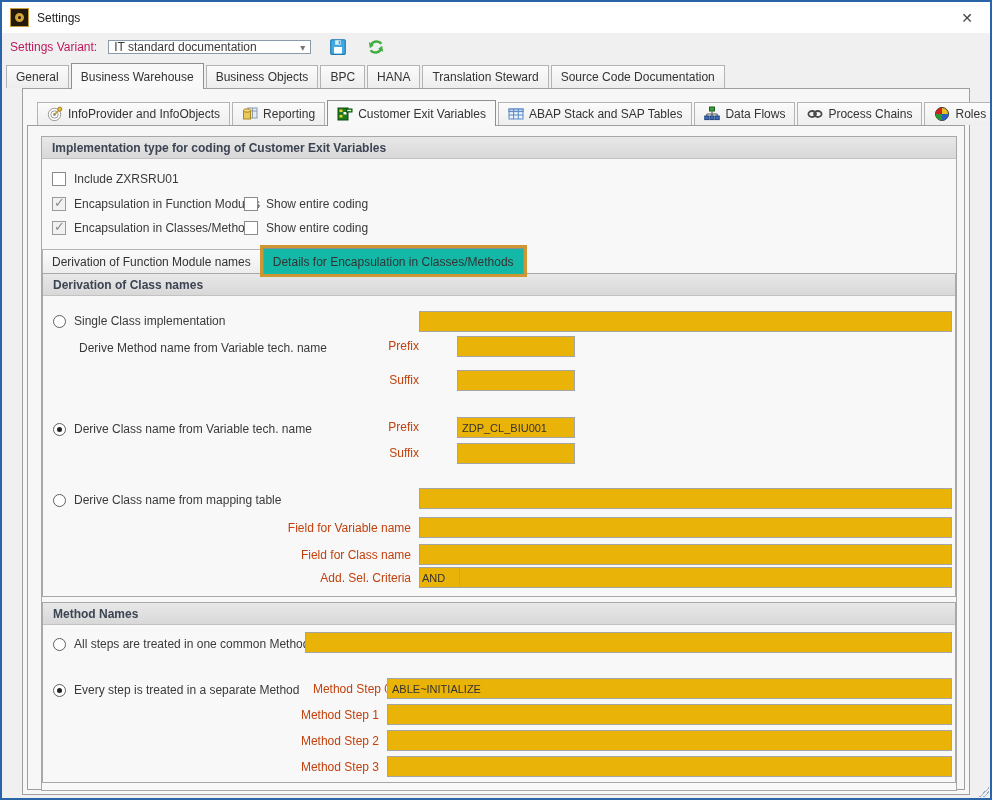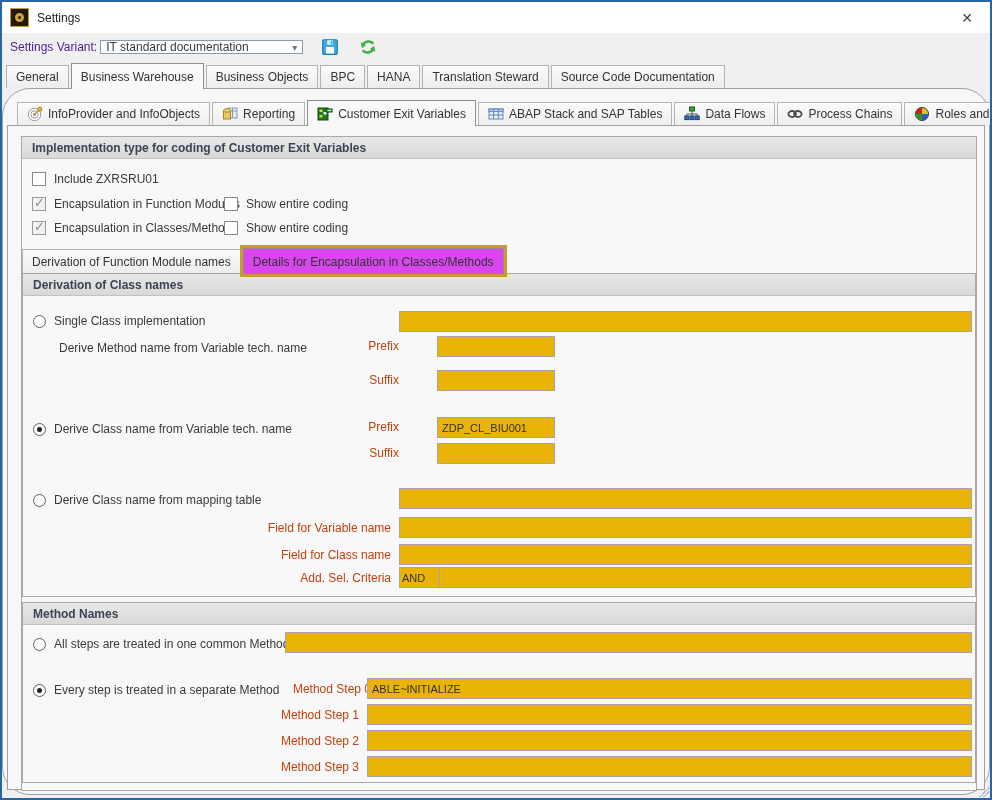--- a/index.html
+++ b/index.html
@@ -28,21 +28,21 @@
   .app-icon .ring { width:9px; height:9px; border:3px solid #d2a43c; border-radius:50%; }
   .title-text { font-size:12px; color:#222; }
   .close-btn {
     margin-left:auto; width:30px; height:24px; display:flex; align-items:center; justify-content:center;
     color:#444; font-size:14px; cursor:default;
   }
   
   .variant-row {
     height:28px; display:flex; align-items:center; padding:0 8px; background:#f0f0f0;
   }
-  .variant-label { margin-right:3px; color:#4c1d95; }
+  .variant-label { margin-right:11px; color:#be185d; }
   .combo {
     width:203px; height:14px; background:#fff; border:1px solid #8a9aa8;
     display:flex; align-items:center; padding-left:5px; position:relative;
   }
   .combo .arrow { position:absolute; right:5px; color:#777; font-size:10px; }
   .tool-btn { width:22px; height:22px; display:flex; align-items:center; justify-content:center; margin-left:16px; }
   
   .tabbar { display:flex; align-items:flex-end; position:relative; z-index:2;text-align:right; }
   .main-tabbar { padding-left:4px; margin-top:2px; }
   .tab {
@@ -52,21 +52,21 @@
     color:#333; white-space:nowrap; margin-right:0px; cursor:default;
   }
   .tab + .tab { margin-left:2px; }
   .tab.active {
     height:26px; background:#f9f9f9; border-color:#8f8f8f;
     margin-bottom:-1px; z-index:3; position:relative;
   }
   .panel {
     background:#f7f7f7; border:1px solid #9f9f9f; position:relative;
   }
-  .main-panel { margin:0 0; height:707px; z-index:1;border-radius:28px; }
+  .main-panel { margin:0 20px; height:707px; z-index:1; }
   .module-tabbar { padding-left:14px; padding-top:11px; }
   .module-tabbar .tab { background:linear-gradient(#fbfbfb,#eeeeee); }
   .module-tabbar .tab.active { background:#f8f8f8; }
   .tab .ticon { margin-right:5px; display:flex; }
   .sub-panel { margin:0 4px; height:665px; }
   
   .big-panel {
     position:absolute; left:13px; right:7px; top:10px; height:655px;
     border:1px solid #a8a8a8; background:#f8f8f8;
   }
@@ -99,21 +99,21 @@
     font-family:"Liberation Sans", sans-serif; font-size:11px; color:#333;
     padding:0 4px; outline:none;
   }
   .row-abs { position:absolute; display:flex; align-items:center; gap:8px; height:18px; }
   .lbl { color:#3a3a3a; white-space:nowrap; }
   .r-lbl { position:absolute; text-align:right; color:#c2410c; }
   
   .detail-tabbar { position:absolute; left:0; top:111px; display:flex; align-items:flex-end; }
   .detail-tabbar .tab { height:24px; }
   .detail-tabbar .tab.active {
-    height:26px; background:#d946ef;
+    height:26px; background:#14b8a6;
     box-shadow:0 0 0 3px #cf9733; z-index:4;
   }
   .inner-box {
     position:absolute; left:0; right:0; border:1px solid #a8a8a8; background:#f8f8f8;
   }
   .class-box { top:136px; height:324px; }
   .method-box { top:465px; height:181px; }
   .resize-grip {
     position:absolute; right:1px; bottom:1px; width:10px; height:10px;
     background:

